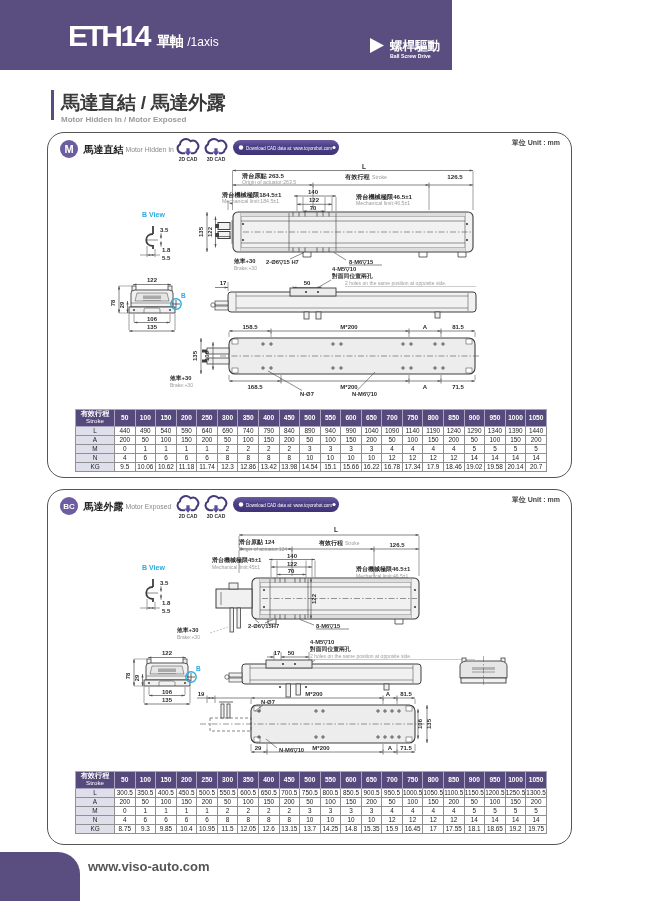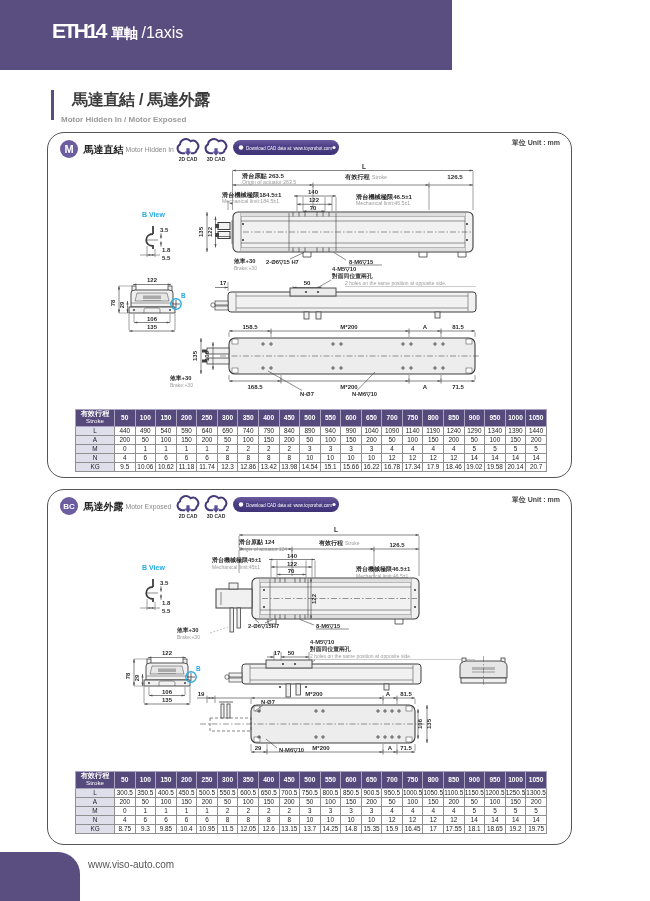--- a/index.html
+++ b/index.html
@@ -1,43 +1,50 @@
 <!DOCTYPE html>
 <html><head><meta charset="utf-8">
 <style>
 html,body{margin:0;padding:0;}
 body{width:650px;height:901px;position:relative;background:#fff;
  font-family:"Liberation Sans",sans-serif;-webkit-font-smoothing:antialiased;}
 .abs{position:absolute;}
 .banner{position:absolute;left:0;top:0;width:452px;height:70px;background:#5a4d80;}
 .bt{position:absolute;left:52px;top:19px;color:#fff;white-space:nowrap;}
-.bt .b1{font-size:21px;font-weight:bold;letter-spacing:-2.5px;}
+.bt .b1{font-size:30px;font-weight:bold;letter-spacing:-2.5px;margin-left:16px;}
 .bt .b2{font-size:14px;font-weight:bold;letter-spacing:-1px;}
-.bt .b3{font-size:16px;font-weight:normal;}
+.bt .b3{font-size:12px;font-weight:normal;}
 .drv{position:absolute;left:368px;top:36px;color:#fff;}
 .sect{position:absolute;left:51px;top:88px;}
 .sect .bar{position:absolute;left:0;top:2px;width:3.2px;height:30px;background:#5a4d80;}
-.sect .t1{position:absolute;left:21px;top:2px;font-size:16px;font-weight:bold;color:#3a3a3a;white-space:nowrap;letter-spacing:-0.3px;}
+.sect .t1{position:absolute;left:10px;top:2px;font-size:19px;font-weight:bold;color:#3a3a3a;white-space:nowrap;letter-spacing:-0.3px;}
 .sect .t2{position:absolute;left:10px;top:27px;font-size:8px;font-weight:bold;color:#9a9a9a;white-space:nowrap;}
 .bigbox{position:absolute;left:47px;width:523px;border:1.1px solid #555;border-radius:17px;background:#fff;}
 table.spec{position:absolute;left:75px;border-collapse:collapse;table-layout:fixed;width:472px;}
 table.spec td{border:0.7px solid #909090;text-align:center;vertical-align:middle;
  font-size:6.4px;color:#222;padding:0;height:8.1px;line-height:8.1px;background:#fff;}
 table.spec tr.hd td{border-color:#a9a3bf;background:#564a7c;color:#fff;font-weight:bold;font-size:6.6px;height:15.5px;line-height:normal;}
 table.spec td.c0{width:38px;}
 table.spec tr.hd td.c0{line-height:6.5px;}
 table.spec .z1{font-size:7.2px;}
 table.spec .z2{font-size:6.2px;font-weight:normal;}
 table.spec td.lb{background:#dfdfeb;}
 .foot{position:absolute;left:0;top:852px;width:80px;height:49px;background:#5a4d80;border-radius:0 22px 0 0;}
-.footurl{position:absolute;left:88px;top:859px;font-size:10px;font-weight:normal;color:#555;}
+.footurl{position:absolute;left:88px;top:859px;font-size:13px;font-weight:bold;color:#555;}
 </style></head>
 <body>
 <div class="banner">
  <div class="bt"><span class="b1">ETH14 </span> <span class="b2">單軸</span> <span class="b3">/1axis</span></div>
+ <div class="drv">
+   <svg width="90" height="26" viewBox="0 0 90 26">
+    <path d="M2 2 L16 9.5 L2 17 Z" fill="#fff"></path>
+    <text x="22" y="13.5" font-size="12.5" font-weight="bold" fill="#fff">螺桿驅動</text>
+    <text x="22" y="21.5" font-size="5.2" font-weight="bold" fill="#fff">Ball Screw Drive</text>
+   </svg>
+ </div>
 </div>
 <div class="sect">
   <div class="bar"></div>
   <div class="t1">馬達直結 / 馬達外露</div>
   <div class="t2">Motor Hidden In / Motor Exposed</div>
 </div>
 <div class="bigbox" style="top:132px;height:344px;"></div>
 <div class="bigbox" style="top:489px;height:354px;"></div>
 <svg class="abs" style="left:47px;top:132px;" width="524" height="36" viewBox="0 0 524 36">
 <circle cx="22" cy="17" r="9" fill="#6c5ca0"></circle>

